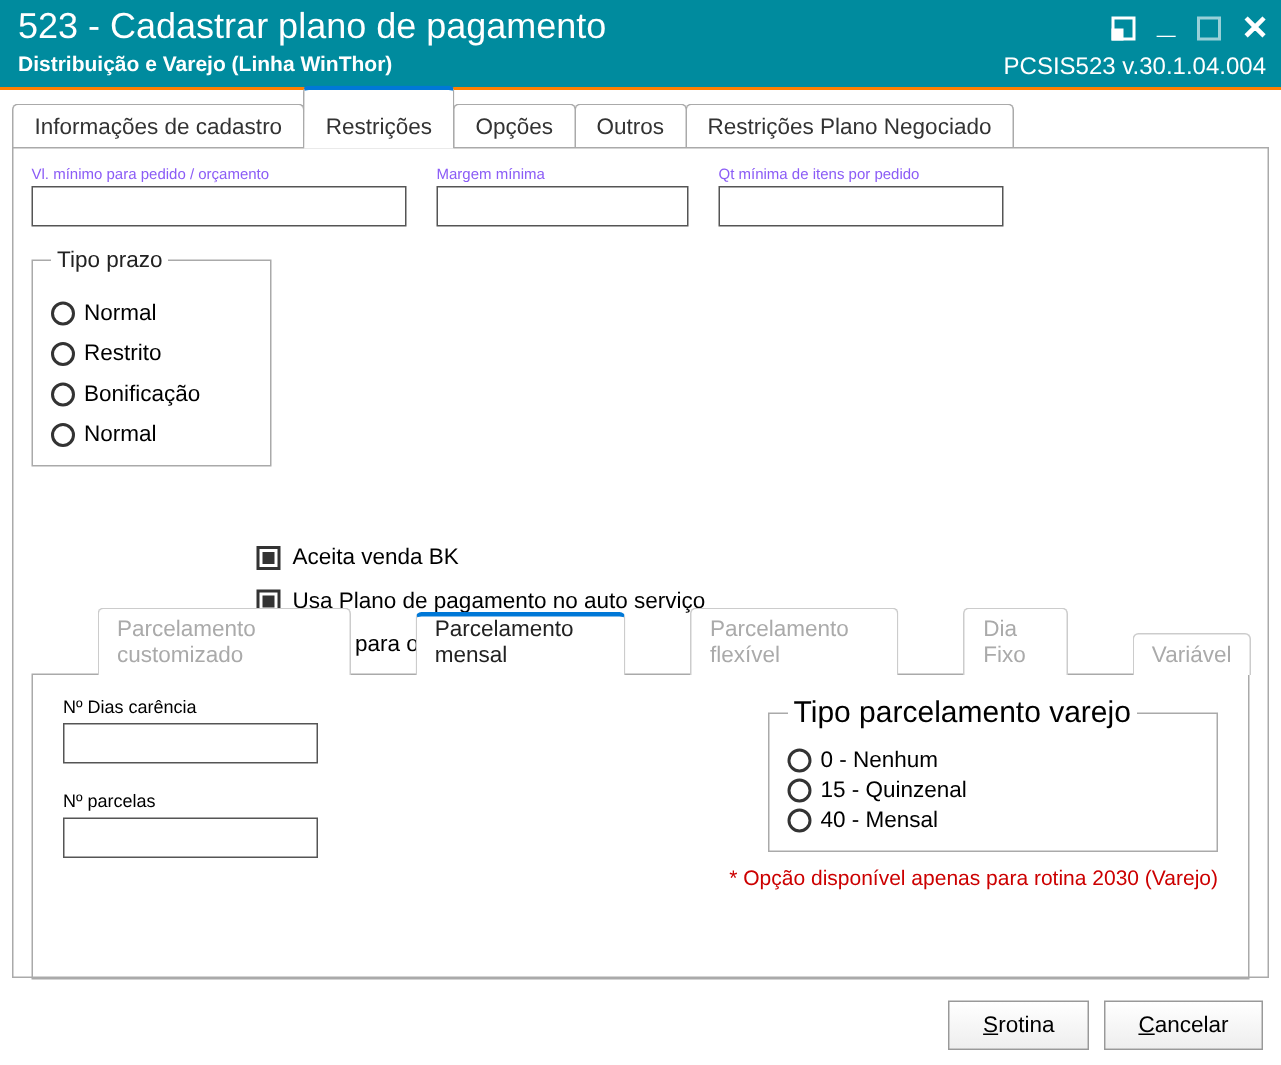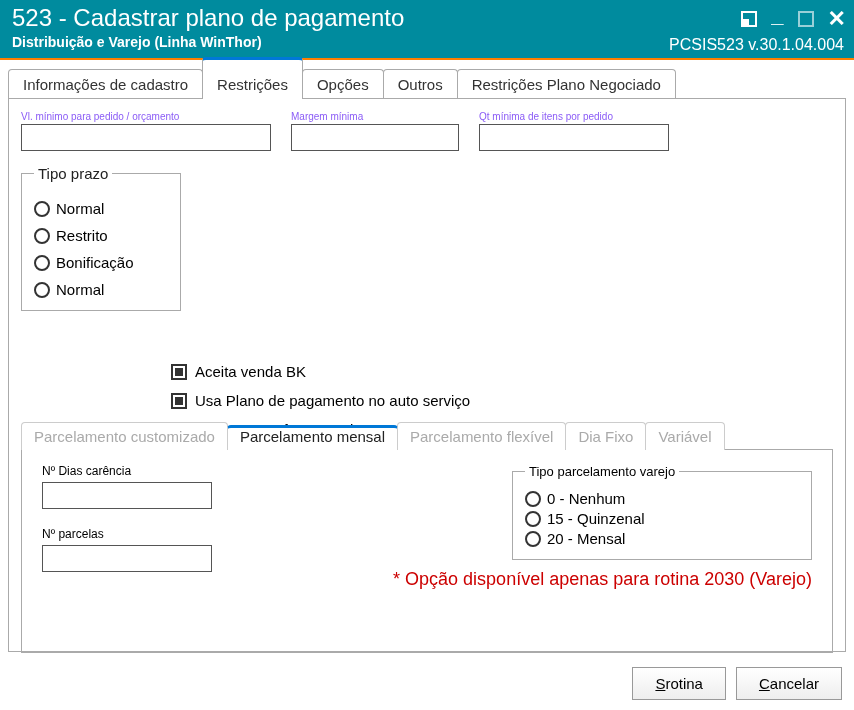--- a/index.html
+++ b/index.html
@@ -228,20 +228,21 @@
       font-size: 15px;
       color: #aaa;
       border: 1px solid #ccc;
       border-bottom: none;
       background: #fff;
       border-radius: 4px 4px 0 0;
       margin-right: -1px;
       cursor: default;
       position: relative;
       bottom: -1px;
+      margin-left: 44px;
     }
     .subtab.active {
       border-top: 3px solid #0078d7;
       color: #222;
       z-index: 2;
       padding-top: 0;
       cursor: pointer;
     }
     .subpanel {
       border: 1px solid #aaa;
@@ -264,34 +265,34 @@
       padding: 3px 4px;
       font-size: 15px;
     }
     fieldset.tipo-parcelamento {
       border: 1px solid #aaa;
       padding: 8px 12px 12px 12px;
       width: 300px;
       margin-left: auto;
     }
     fieldset.tipo-parcelamento legend {
-      font-size: 13px;
+      font-size: 20px;
       padding: 0 4px;
     }
     .radio-item2 {
       display: flex;
       align-items: center;
       gap: 6px;
       margin-top: 3px;
       font-size: 15px;
       cursor: pointer;
     }
     .note-red {
       color: #cc0000;
-      font-size: 18px;
+      font-size: 14px;
       margin-top: 8px;
       line-height: 1.3;
     }
     .right-col {
       margin-left: auto;
     }
     .button-bar {
       position: absolute;
       right: 12px;
       bottom: 10px;
@@ -409,21 +410,21 @@
             <div class="radio-item2">
               <span class="radio-circle"></span>
               <span>0 - Nenhum</span>
             </div>
             <div class="radio-item2">
               <span class="radio-circle"></span>
               <span>15 - Quinzenal</span>
             </div>
             <div class="radio-item2">
               <span class="radio-circle"></span>
-              <span>20 - Mensal</span>
+              <span>40 - Mensal</span>
             </div>
           </fieldset>
           <div class="note-red">* Opção disponível apenas para rotina 2030 (Varejo)</div>
         </div>
       </div>
     </div>
 
   </div>
 
   <div class="button-bar">

